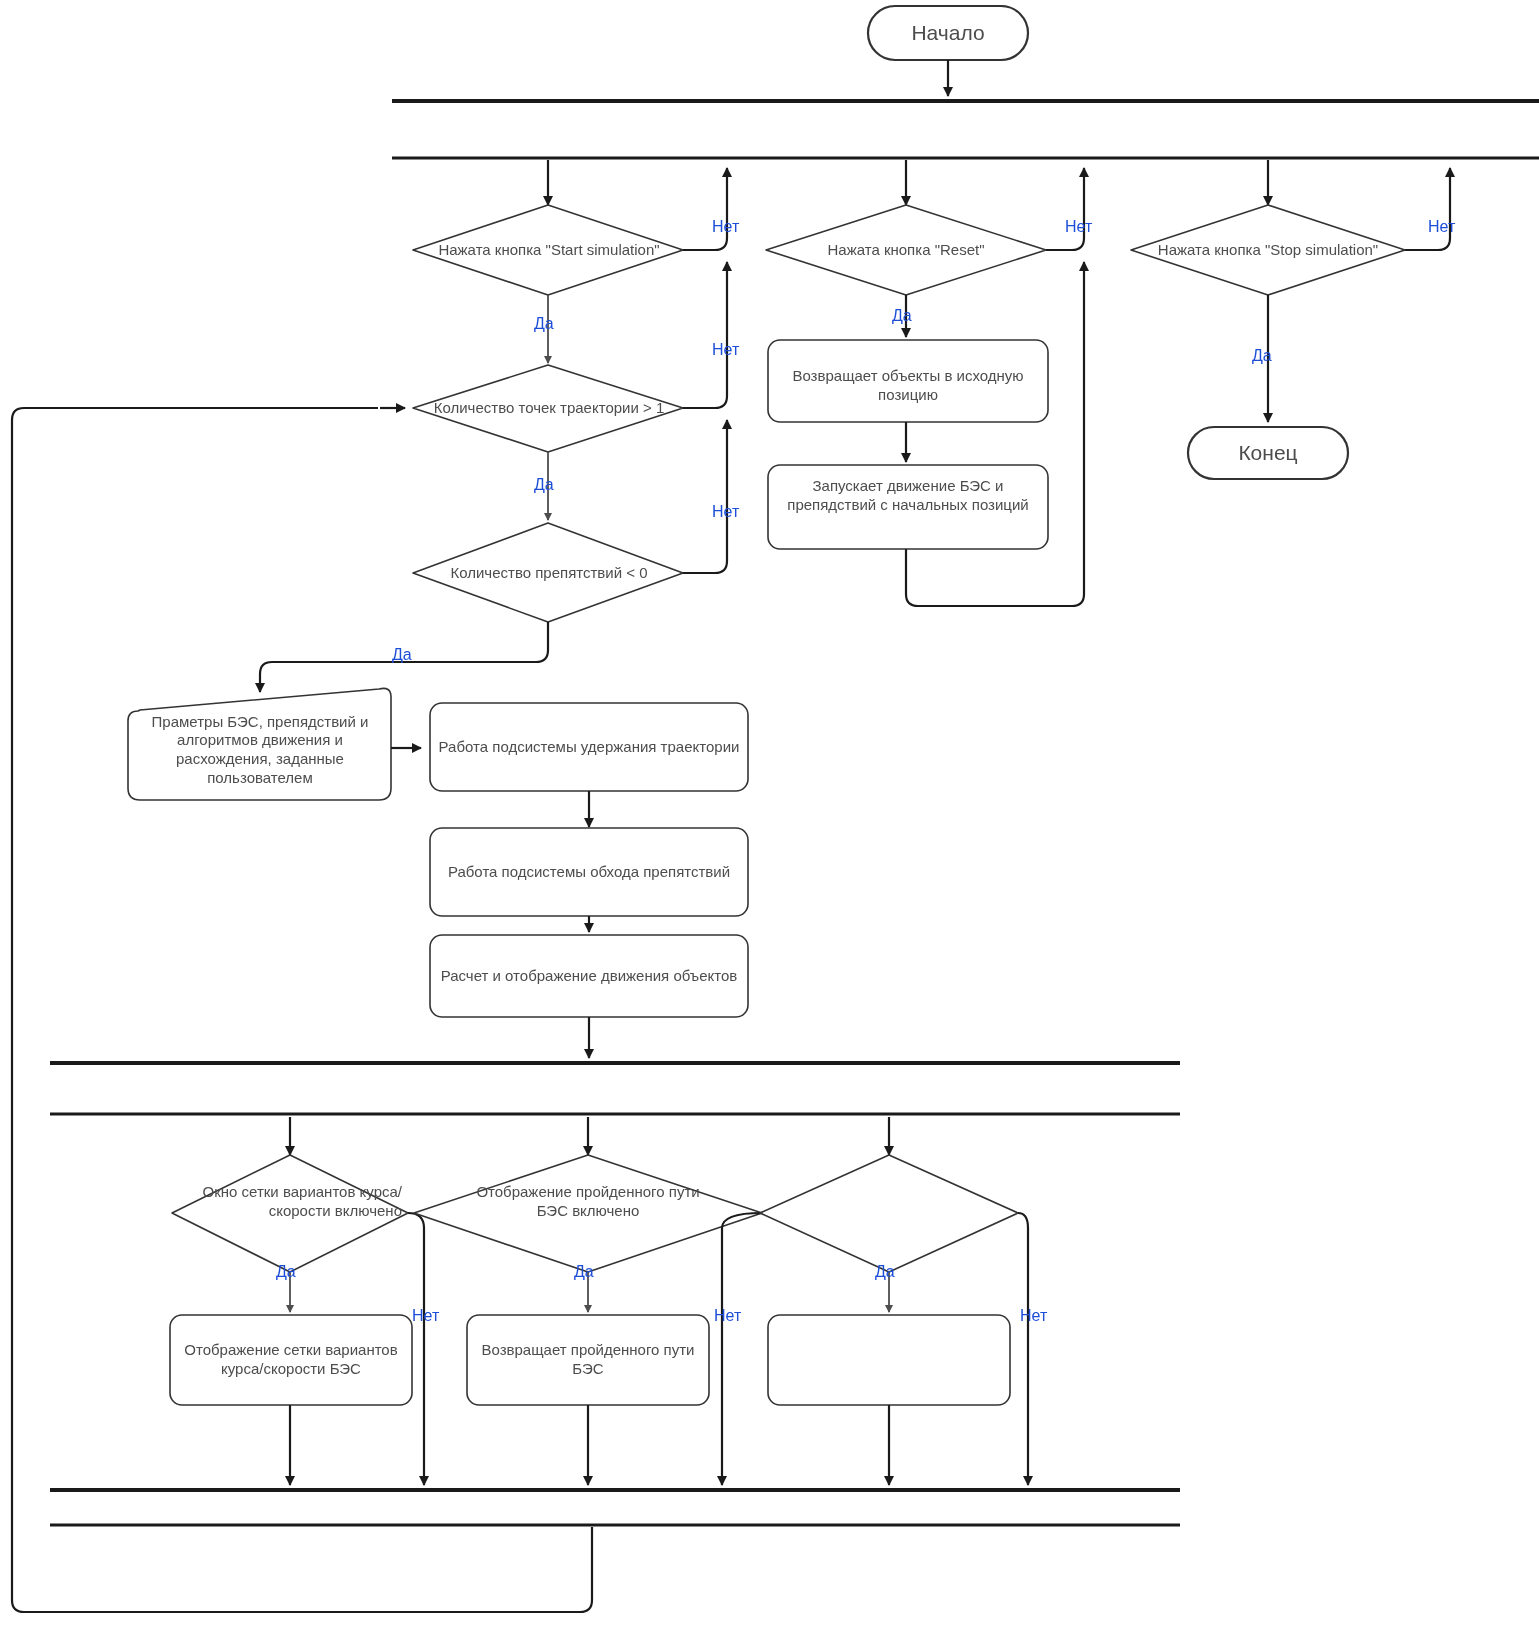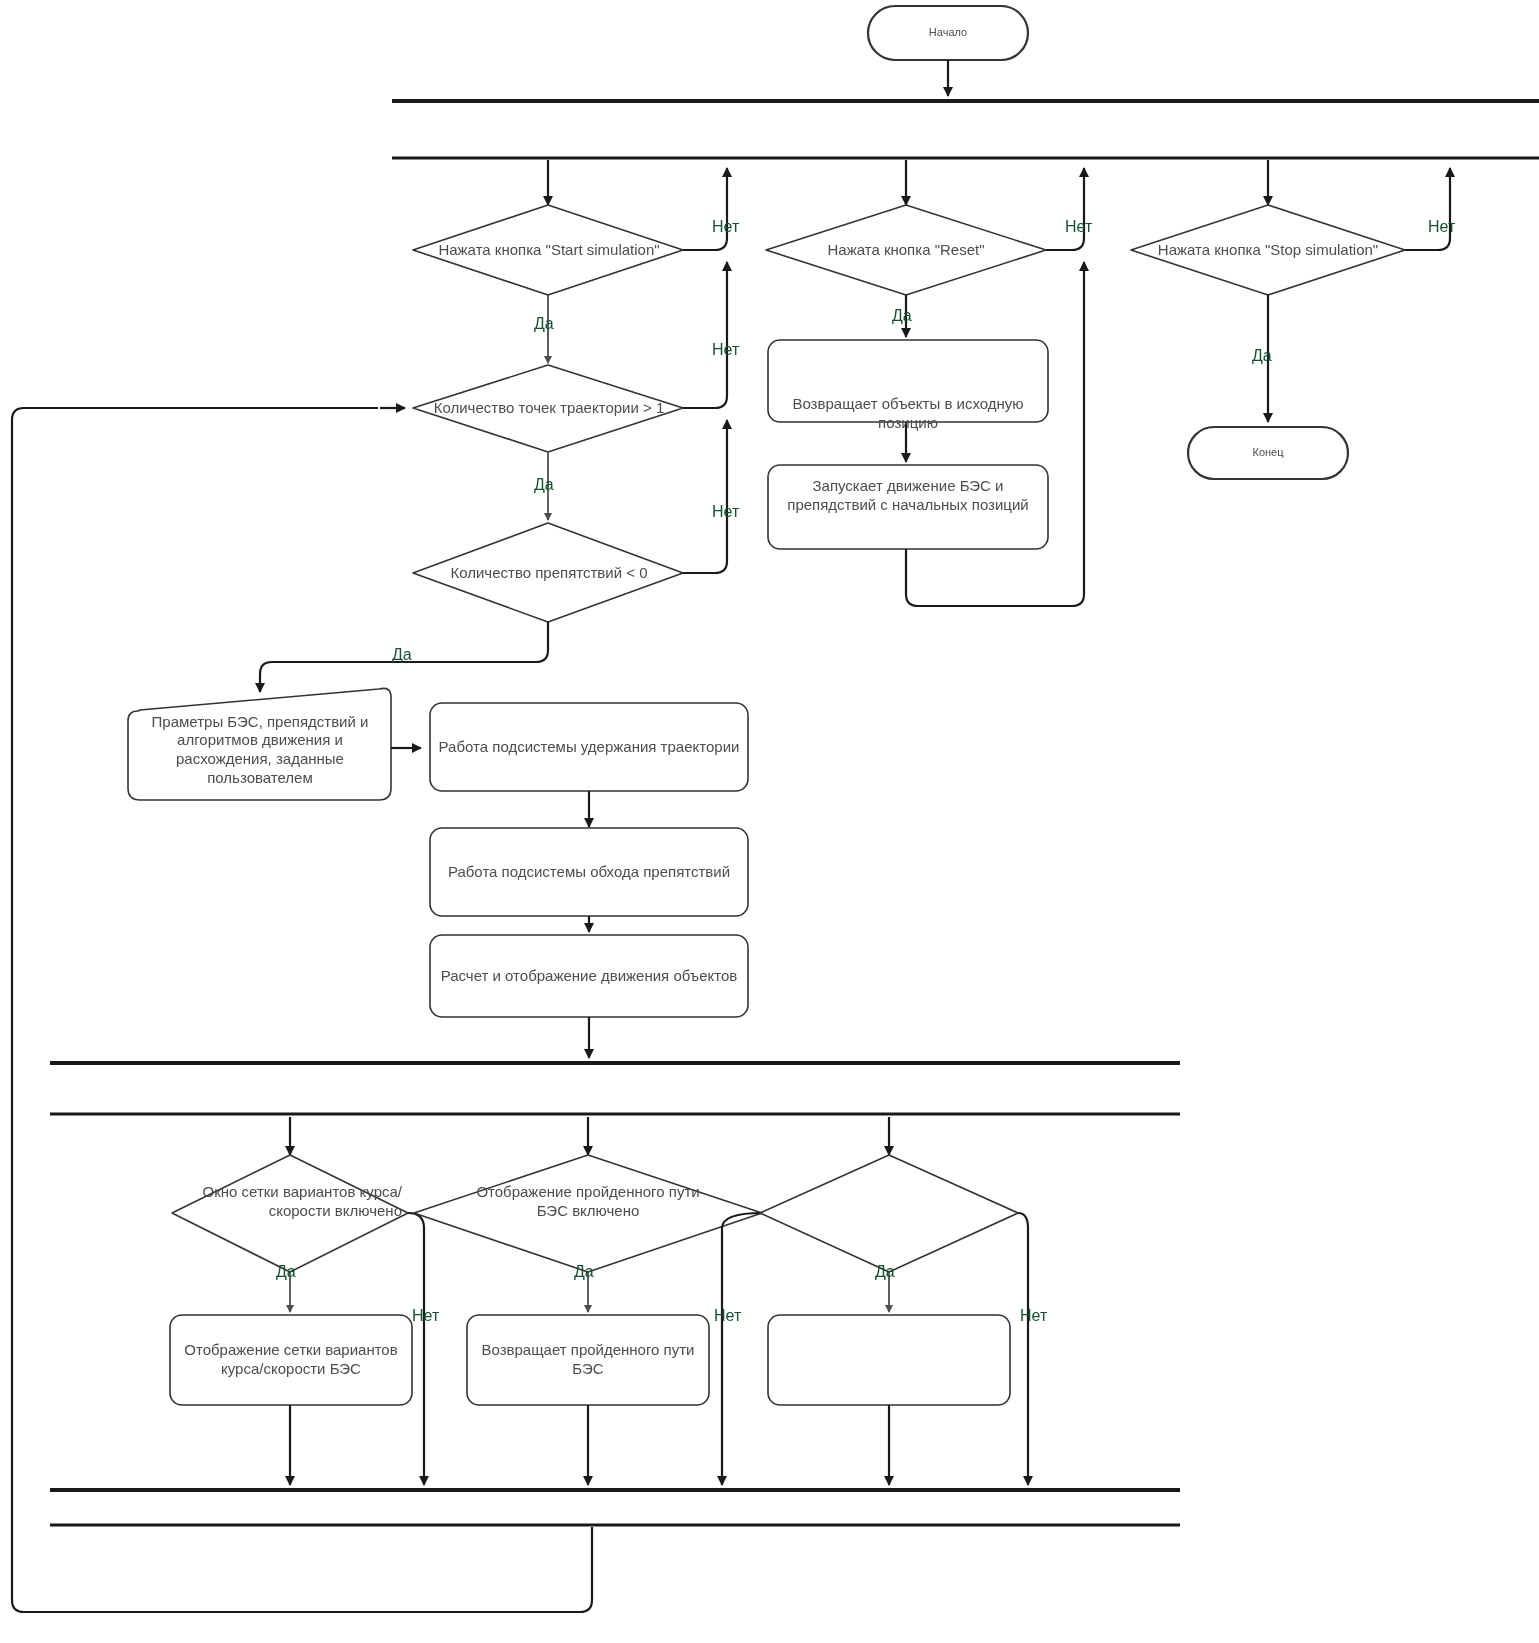--- a/index.html
+++ b/index.html
@@ -1,22 +1,22 @@
 <!DOCTYPE html>
 <html><head>
 <meta charset="utf-8">
 <style>
   html,body{margin:0;padding:0;background:#ffffff;}
   body{font-family:"Liberation Sans",sans-serif;}
   #stage{position:relative;width:1539px;height:1643px;background:#fff;overflow:hidden;}
   #stage svg{position:absolute;left:0;top:0;width:1539px;height:1643px;}
   .lbl{position:absolute;color:#4d4d4d;font-size:15px;line-height:1.25;text-align:center;
        display:flex;align-items:center;justify-content:center;pointer-events:none;}
-  .edge-lbl{position:absolute;color:#14532d;font-size:16px;line-height:1;white-space:nowrap;}
-  .term-lbl{font-size:11px;}
+  .edge-lbl{position:absolute;color:#1d4ed8;font-size:16px;line-height:1;white-space:nowrap;}
+  .term-lbl{font-size:21px;}
 </style>
 </head>
 <body>
 
 <div id="stage">
 
   <svg viewBox="0 0 1539 1643" xmlns="http://www.w3.org/2000/svg">
     <defs>
       <marker id="ah" markerWidth="12" markerHeight="12" refX="9" refY="5" orient="auto" markerUnits="userSpaceOnUse">
         <path d="M0,0 L10,5 L0,10 z" fill="#1a1a1a"></path>
@@ -116,21 +116,21 @@
   <div class="lbl" style="left:410px;top:233px;width:278px;height:34px;">Нажата кнопка "Start simulation"</div>
   <div class="lbl" style="left:410px;top:392px;width:278px;height:32px;">Количество точек траектории &gt; 1</div>
   <div class="lbl" style="left:410px;top:557px;width:278px;height:32px;">Количество препятствий &lt; 0</div>
 
   <div class="lbl" style="left:134px;top:700px;width:252px;height:100px;">Праметры БЭС, препядствий и алгоритмов движения и расхождения, заданные пользователем</div>
   <div class="lbl" style="left:436px;top:828px;width:306px;height:88px;">Работа подсистемы обхода препятствий</div>
   <div class="lbl" style="left:436px;top:703px;width:306px;height:88px;">Работа подсистемы удержания траектории</div>
   <div class="lbl" style="left:436px;top:935px;width:306px;height:82px;">Расчет и отображение движения объектов</div>
 
   <div class="lbl" style="left:780px;top:234px;width:252px;height:32px;">Нажата кнопка "Reset"</div>
-  <div class="lbl" style="left:776px;top:340px;width:264px;height:92px;margin-top:28px;">Возвращает объекты в исходную позицию</div>
+  <div class="lbl" style="left:776px;top:340px;width:264px;height:92px;">Возвращает объекты в исходную позицию</div>
   <div class="lbl" style="left:776px;top:465px;width:264px;height:61px;">Запускает движение БЭС и препядствий с начальных позиций</div>
 
   <div class="lbl" style="left:1128px;top:234px;width:280px;height:32px;">Нажата кнопка "Stop simulation"</div>
 
   <div class="lbl" style="left:178px;top:1180px;width:224px;height:44px;text-align:right;">Окно сетки вариантов курса/скорости включено</div>
   <div class="lbl" style="left:174px;top:1315px;width:234px;height:90px;">Отображение сетки вариантов курса/скорости БЭС</div>
 
   <div class="lbl" style="left:466px;top:1180px;width:244px;height:44px;">Отображение пройденного пути БЭС  включено</div>
   <div class="lbl" style="left:471px;top:1315px;width:234px;height:90px;">Возвращает пройденного пути БЭС</div>
 

